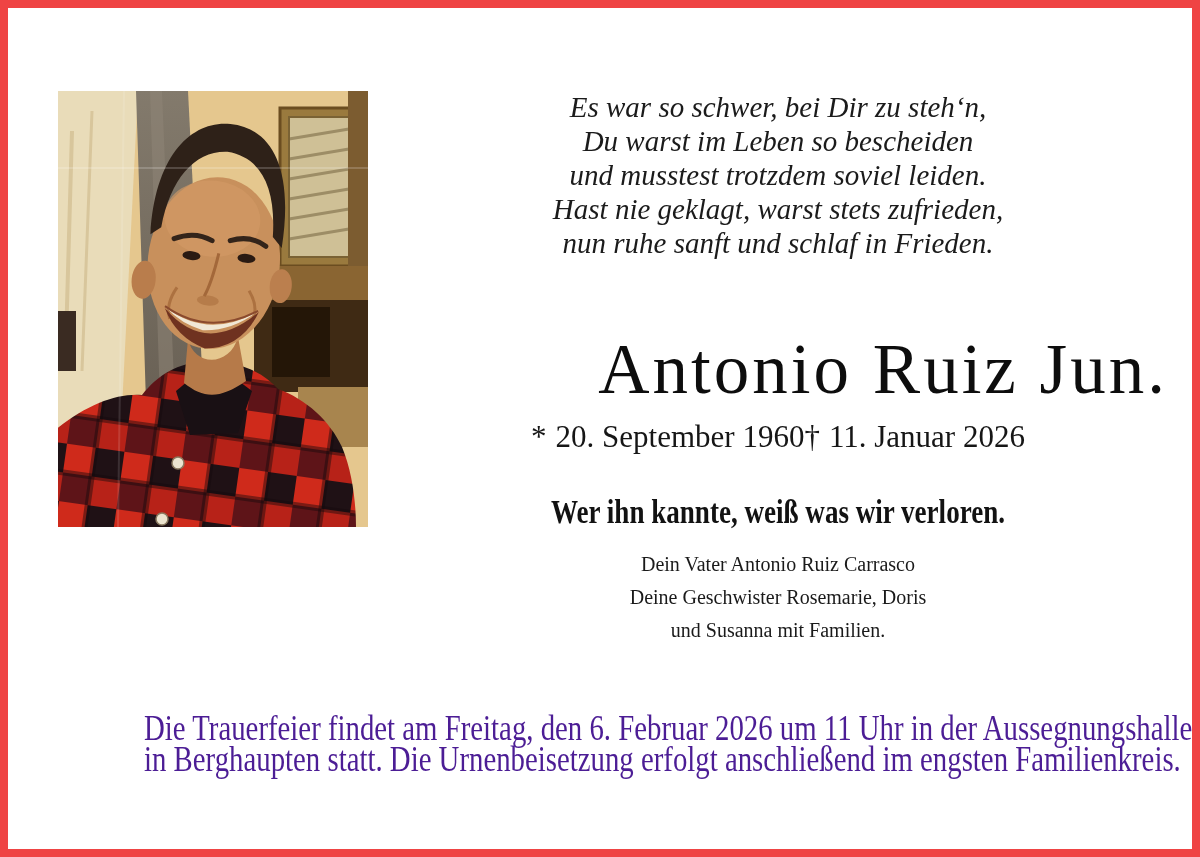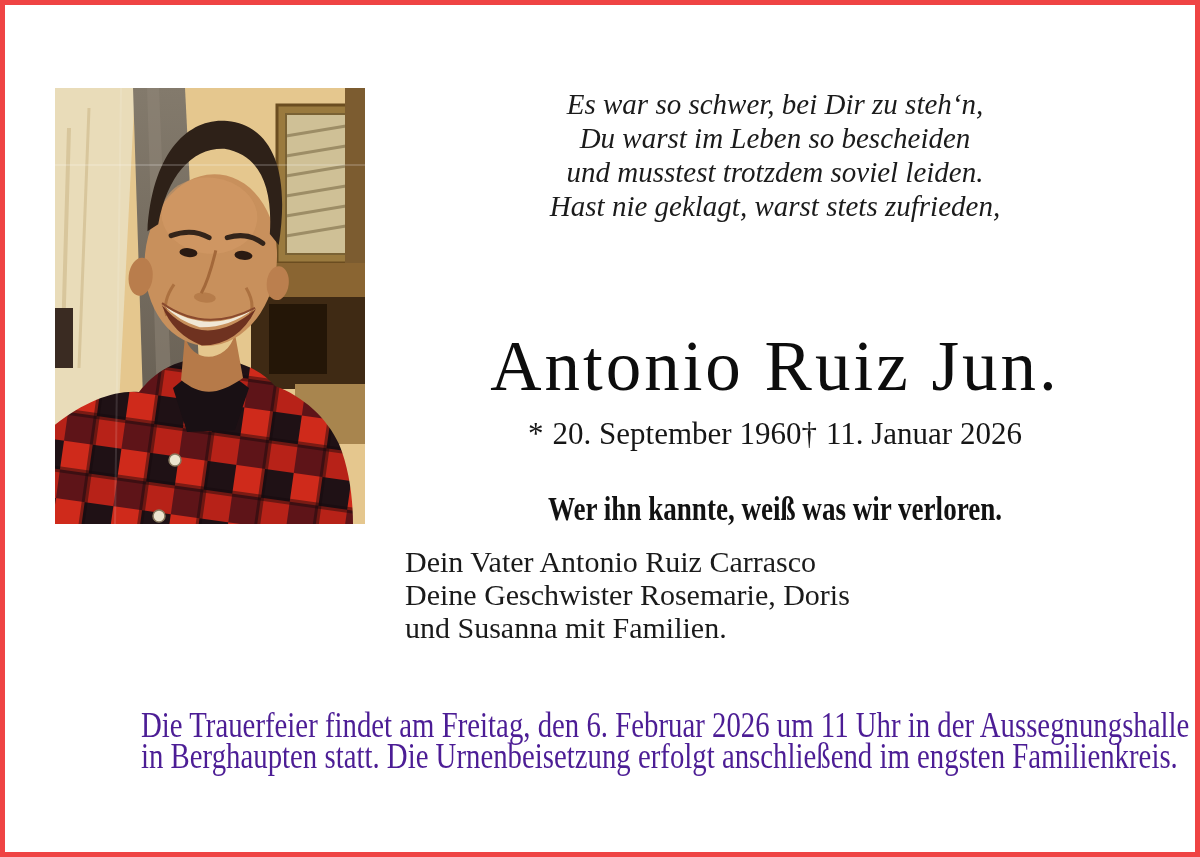--- a/index.html
+++ b/index.html
@@ -1,58 +1,58 @@
 <!DOCTYPE html>
 <html><head>
 <meta charset="utf-8">
 <style>
   html,body{margin:0;padding:0;background:#ffffff;}
   .page{
     position:relative;
     width:1200px;height:857px;
     background:#ffffff;
     box-sizing:border-box;
-    border:5px solid #ef4444;
+    border:8px solid #ef4444;
     overflow:hidden;
     font-family:"Liberation Serif","DejaVu Serif",serif;
     color:#161616;
   }
   .photo-wrap{
     position:absolute;left:50px;top:83px;width:310px;height:436px;
     overflow:hidden;
   }
   .photo-wrap svg{display:block;width:100%;height:100%;}
   .poem{
     position:absolute;left:440px;top:82px;width:660px;
     text-align:center;font-style:italic;
     font-size:29px;line-height:34px;
     color:#1b1b1b;
   }
   .name{
     position:absolute;left:380px;top:326px;width:780px;
-    text-align:center;
+    text-align:right;
     font-size:71px;line-height:1;letter-spacing:3px;
     color:#0d0d0d;white-space:nowrap;
   }
   .dates{
     position:absolute;left:400px;top:413px;width:740px;
     display:flex;justify-content:center;
     font-size:31px;line-height:1;color:#161616;white-space:nowrap;
   }
   .dates .dsym{display:inline-block;margin-right:9px;}
   .tribute{
     position:absolute;left:400px;top:485px;width:740px;
     text-align:center;font-weight:bold;
     font-size:33px;line-height:1.2;
     transform:scaleX(0.82);transform-origin:50% 50%;
     white-space:nowrap;color:#121212;
   }
   .family{
     position:absolute;left:400px;top:540px;width:740px;
-    text-align:left;font-size:30px;line-height:33px;
+    text-align:center;font-size:20px;line-height:33px;
     color:#1a1a1a;
   }
   .funeral{
     position:absolute;left:20px;top:705px;width:1160px;
     text-align:center;font-size:36px;line-height:31px;
     color:#4c1d95;
   }
   .funeral .cline{
     transform:scaleX(0.80);transform-origin:50% 50%;
     white-space:nowrap;
@@ -161,20 +161,21 @@
       <line x1="0" y1="77" x2="310" y2="77" stroke="#ffffff" stroke-width="2" opacity="0.18"></line>
       <line x1="66" y1="0" x2="60" y2="436" stroke="#ffffff" stroke-width="2" opacity="0.12"></line>
     </svg>
   </div>
 
   <div class="poem">
     <div>Es war so schwer, bei Dir zu steh‘n,</div>
     <div>Du warst im Leben so bescheiden</div>
     <div>und musstest trotzdem soviel leiden.</div>
     <div>Hast nie geklagt, warst stets zufrieden,</div>
+    <div>nun ruhe sanft und schlaf in Frieden.</div>
   </div>
 
   <div class="name">Antonio Ruiz Jun.</div>
 
   <div class="dates">
     <span>
       <span class="dsym">*</span><span>20. September 1960</span>
     </span>
     <span>
       <span class="dsym">†</span><span>11. Januar 2026</span>

